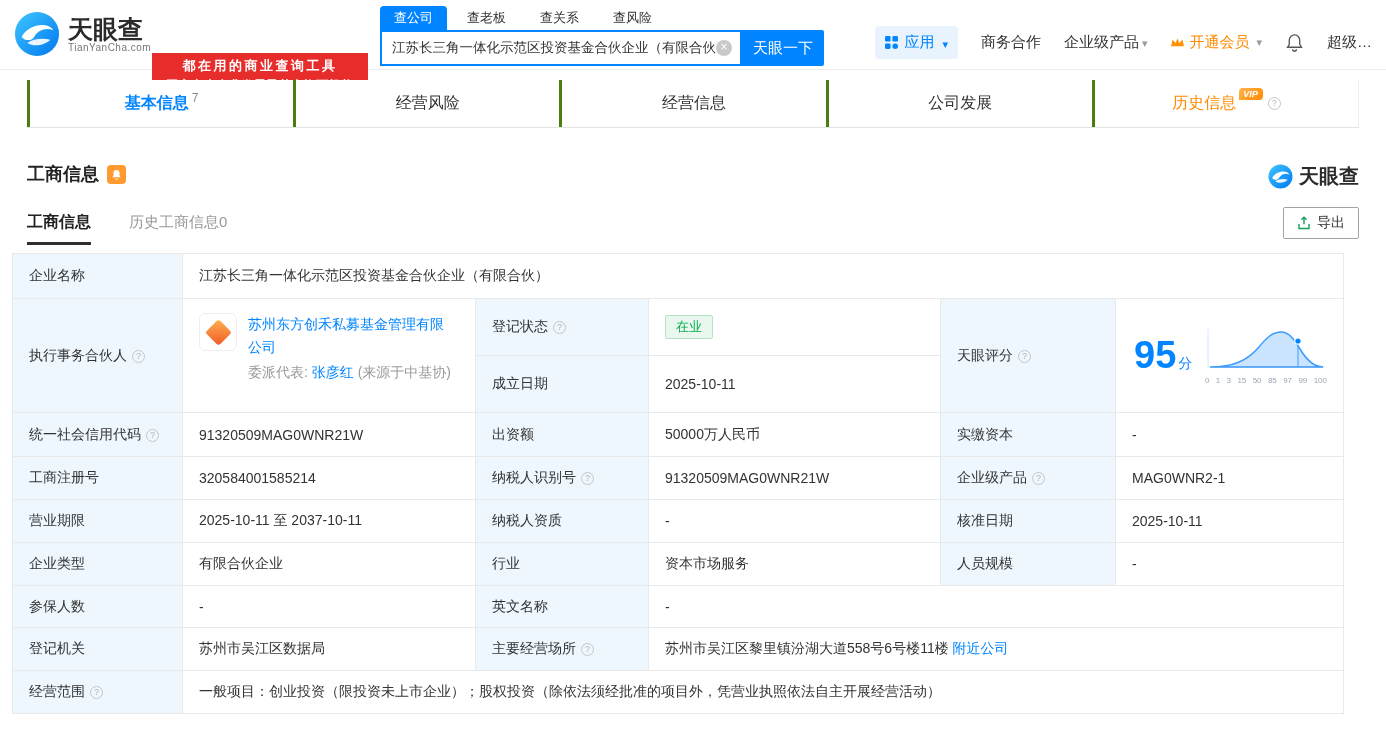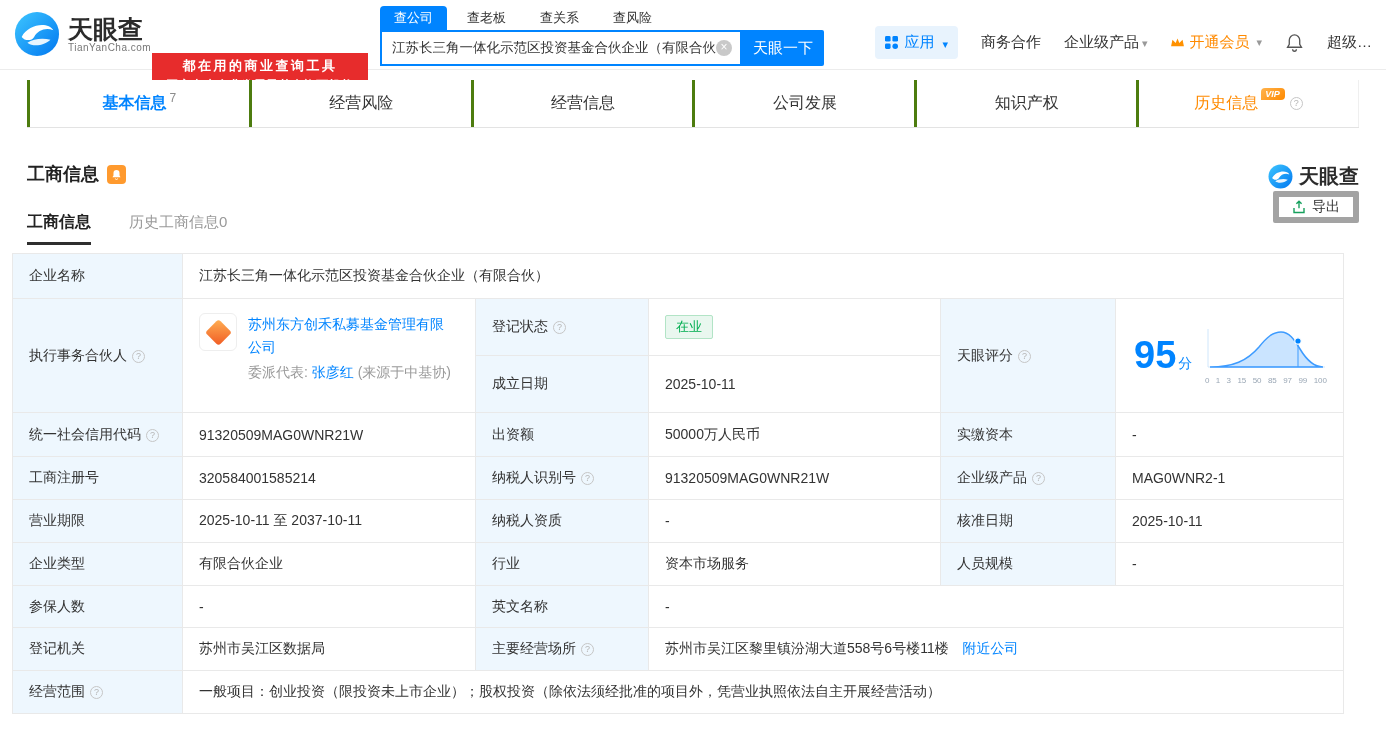--- a/index.html
+++ b/index.html
@@ -51,21 +51,21 @@
   .sec-title { position:absolute; left:27px; top:162px; font-size:18px; font-weight:bold; color:#222; display:flex; align-items:center; gap:8px; }
   .sec-bell { width:19px; height:19px; background:#ff9a2e; border-radius:4px; display:flex; align-items:center; justify-content:center; }
   .sec-brand { position:absolute; right:27px; top:163px; display:flex; align-items:center; gap:6px; }
   .sec-brand-text { font-size:20px; font-weight:bold; color:#2b2b2b; }
 
   .subtabs { position:absolute; left:27px; top:212px; display:flex; gap:38px; align-items:flex-start; }
   .subtab { font-size:16px; cursor:pointer; }
   .subtab.active { font-weight:bold; color:#222; padding-bottom:9px; border-bottom:3px solid #2f2f2f; }
   .subtab.muted { color:#999; font-size:15px; padding-top:1px; }
 
-  .export-btn { position:absolute; right:27px; top:191px; height:32px; border:6px solid #a3a3a3; border-radius:2px; background:#fff; display:flex; align-items:center; gap:6px; padding:0 13px; font-size:14px; color:#333; cursor:pointer; }
+  .export-btn { position:absolute; right:27px; top:207px; height:32px; border:1px solid #a3a3a3; border-radius:2px; background:#fff; display:flex; align-items:center; gap:6px; padding:0 13px; font-size:14px; color:#333; cursor:pointer; }
 
   
   .info-table { position:absolute; left:12px; top:253px; width:1332px; border-collapse:collapse; table-layout:fixed; font-size:14px; color:#333; }
   .info-table td { border:1px solid #e9e9e9; padding:0 16px; vertical-align:middle; }
   .info-table .lbl { background:#eef7fe; color:#333; }
   .link { color:#0084ff; text-decoration:none; cursor:pointer; }
   .gray { color:#999; }
 
   .status-badge { display:inline-block; padding:2px 10px; background:#e9f7ef; border:1px solid #b2e4c6; color:#00ad50; font-size:13px; border-radius:2px; }
 
@@ -76,21 +76,21 @@
   .p-info { width:206px; line-height:23px; }
   .p-rep { margin-top:2px; }
 
   .score-wrap { display:flex; align-items:center; justify-content:space-between; }
   .score-num { color:#0084ff; white-space:nowrap; padding-left:2px; }
   .score-big { font-size:38px; font-weight:bold; }
   .score-unit { font-size:14px; margin-left:2px; }
   .score-chart { width:126px; }
   .axis-labels { display:flex; justify-content:space-between; font-size:8px; color:#9aa7b5; width:122px; margin:1px 0 0 4px; }
 
-  .nearby { margin-left:10px; }
+  .nearby { }
 </style>
 </head>
 <body>
 
 <div class="page">
 
   <header class="topbar">
 
     <div class="logo">
       <svg width="46" height="46" viewBox="0 0 48 48">
@@ -166,23 +166,20 @@
         <span class="cnt">7</span>
     </div>
     <div class="tab">
         <span>经营风险</span>
       </div>
     <div class="tab">
         <span>经营信息</span>
       </div>
     <div class="tab">
         <span>公司发展</span>
-      </div>
-    <div class="tab">
-        <span>知识产权</span>
       </div>
     <div class="tab orange">
       <span>历史信息</span>
       <span class="vip-tag">VIP</span>
       <span class="qicon"></span>
     </div>
   </nav>
 
   <div class="sec-title">
     <span>工商信息</span>

